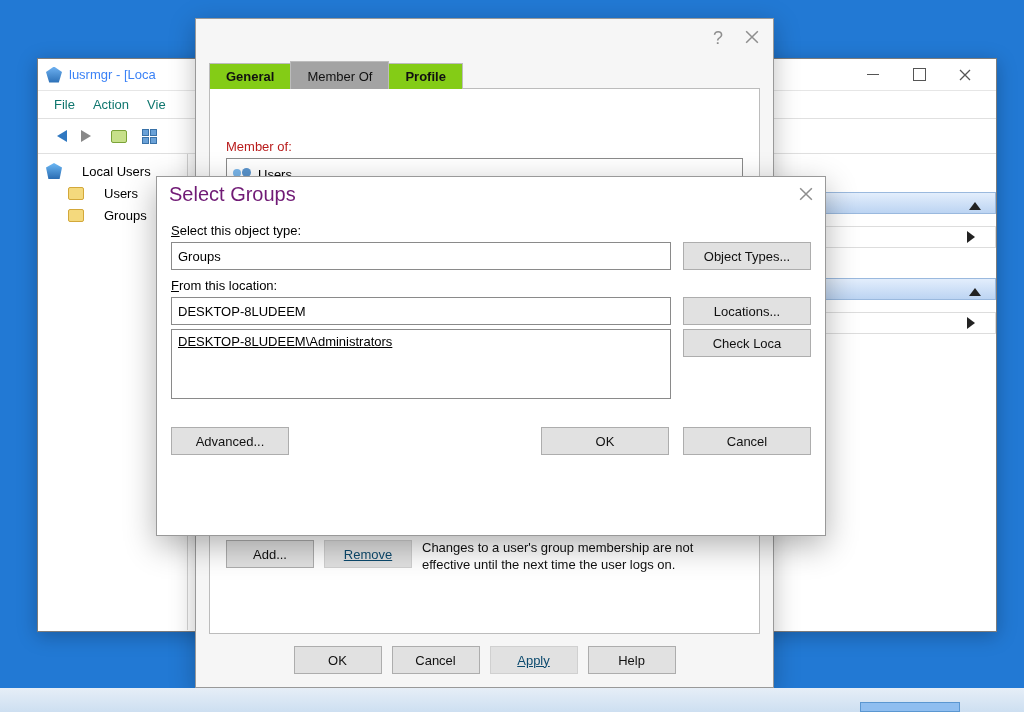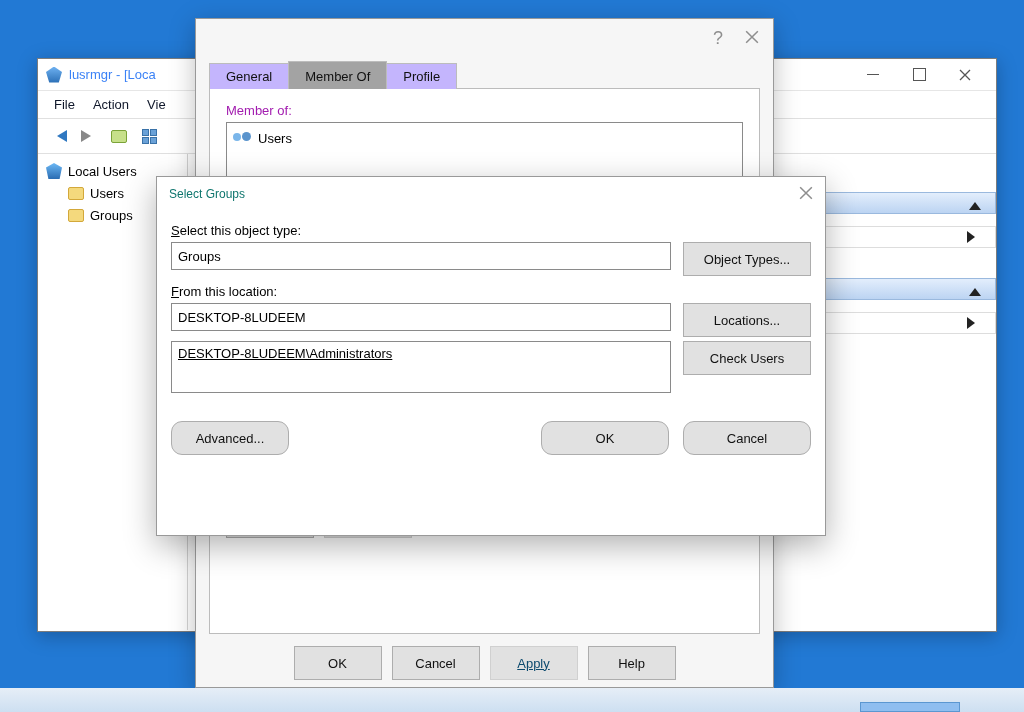--- a/index.html
+++ b/index.html
@@ -42,35 +42,35 @@
   .lusrmgr .winbtns { margin-left:auto; display:flex; }
   .winbtn {
     width: 46px; height: 30px; display:flex; align-items:center; justify-content:center;
     color:#555;
   }
   .winbtn.min::before { content:""; width:12px; border-top:1px solid #555; }
   .winbtn.max::before { content:""; width:11px; height:11px; border:1px solid #555; }
   .winbtn.close svg { width:12px; height:12px; stroke:#555; stroke-width:1.3; fill:none; }
 
   .menubar { display:flex; gap:6px; padding: 4px 10px; border-bottom:1px solid #e0e0e0; }
-  .menubar span { padding:2px 6px; color:#0f172a; }
+  .menubar span { padding:2px 6px; color:#0f766e; }
 
   .toolbar { display:flex; gap:4px; padding:4px 8px; border-bottom:1px solid #e0e0e0; align-items:center; }
   .tbtn { width:26px; height:26px; display:flex; align-items:center; justify-content:center; }
   .arrow-left { border:6px solid transparent; border-right:10px solid #2f78c1;}
   .arrow-right{ border:6px solid transparent; border-left:10px solid #888;}
   .folder-up { width:16px;height:13px;background:#c7e08a;border:1px solid #7ba338;border-radius:2px;}
   .grid-icon { display:grid; grid-template-columns:7px 7px; grid-template-rows:7px 7px; gap:1px;}
   .grid-icon div{background:#6aa1d7;border:1px solid #3a72a8;}
 
   .lusrmgr .body { display:flex; height: calc(100% - 32px - 29px - 35px); }
   .tree {
     width: 150px; border-right:1px solid #d6d6d6; padding:6px 4px 6px 6px;
   }
-  .tree-row { display:flex; align-items:center; height:22px; gap:6px; padding-left:2px;}
+  .tree-row { display:flex; align-items:center; height:22px; gap:20px; padding-left:2px;}
   .tree-row.child { padding-left:24px;}
   .shield { width:16px;height:16px; background:linear-gradient(#6cb8f5,#2a6cb2); clip-path:polygon(50% 0,100% 28%,85% 100%,15% 100%,0 28%);}
   .folder { width:16px;height:13px;background:#f4d97d;border:1px solid #d3a83a;border-radius:2px;}
   .right {
     flex:1; display:flex; flex-direction:column; padding:0;
   }
   .right .panel-strip {
     height:38px;
   }
   .right .action-arrow {
@@ -98,84 +98,85 @@
     height:39px; display:flex; align-items:center; padding:0 14px;
     color:#7a7a7a; font-size:17px;
   }
   .props .titlebar .spacer{margin-left:auto;display:flex;align-items:center;gap:22px;}
   .q-icon{font-size:18px;color:#8e8e8e;}
   .x-icon svg{width:14px;height:14px;stroke:#8e8e8e;stroke-width:1.3;fill:none;}
   .tabs {
     display:flex; padding:0 13px; align-items:flex-end; height:30px;
   }
   .tab {
-    padding:5px 16px 5px; background:#c4b5fd; border:1px solid #bcbcbc;
+    padding:5px 16px 5px; background:#84cc16; border:1px solid #bcbcbc;
     border-bottom:none; color:#111; position:relative; top:1px;
     margin-right:-1px;
+    font-weight:bold;
   }
   .tab.active { background:#a3a3a3; z-index:2; padding-top:7px; font-weight:400;}
   .tabpage {
     background:#fff; border:1px solid #bcbcbc; margin:0 13px 0 13px; height:546px;
     padding:14px 16px;
   }
-  .tabpage .label{ color:#a21caf; margin-bottom:4px;}
+  .tabpage .label{ color:#b91c1c; margin-bottom:4px;margin-top:36px;}
   .memberlist {
     border:1px solid #8a8a8a; height:370px; background:#fff; padding:4px 6px;
   }
   .memberlist .item{ display:flex; align-items:center; gap:7px; height:22px;}
   .group-icon{
     width:18px;height:16px;position:relative;
   }
   .group-icon::before{content:"";position:absolute;left:0;top:3px;width:8px;height:8px;border-radius:50%;background:#7ab6ea;}
   .group-icon::after{content:"";position:absolute;right:0;top:2px;width:9px;height:9px;border-radius:50%;background:#5a94cd;}
 
   .btnrow{ display:flex; gap:10px; margin-top:12px; align-items:flex-start;}
   .btn {
     min-width:88px; height:28px; background:#e1e1e1; border:1px solid #adadad;
     display:inline-flex; align-items:center; justify-content:center;
-    color:#111; padding:16px 12px;
+    color:#111; padding:4px 12px;
   }
   .btn.disabled{ color:#0c4a6e; border-color:#d0d0d0;text-decoration:underline;}
 
   .note { font-size:13px; color:#111; line-height:1.3; max-width:290px;}
   .props .bottombar {
     display:flex; gap:10px; justify-content:center; padding:12px 13px 0;
   }
 
   
   .sel {
     position:absolute; left:156px; top:176px; width:670px; height:360px;
     background:#fff; border:1px solid #999;
     box-shadow:0 10px 30px rgba(0,0,0,.3);
   }
   .sel .titlebar{
     height:34px; display:flex; align-items:center; padding:8px 12px;
-    color:#0f766e; font-size:12px;
+    color:#701a75; font-size:20px;
   }
   .sel .titlebar .spacer{margin-left:auto;}
   .sel .body{ padding:4px 14px 14px;}
   .sel .lbl{ margin-top:8px;}
   .sel .lbl .u{ text-decoration:underline;}
   .sel .lbl a{ color:#1a5bbf; text-decoration:underline;}
   .field-row{ display:flex; gap:12px; margin-top:4px;}
   .textfield{
     flex:1; height:28px; border:1px solid #8a8a8a; background:#fff;
     padding:3px 6px; display:flex; align-items:center;
   }
   .textarea{
-    flex:1; height:52px; border:1px solid #8a8a8a; background:#fff;
+    flex:1; height:70px; border:1px solid #8a8a8a; background:#fff;
     padding:4px 6px;
   }
   .textarea .val{ text-decoration:underline;}
   .sel .btn{ min-width:128px;}
   .sel .bottom{
     display:flex; justify-content:space-between; margin-top:28px;
   }
   .sel .bottom .right-side{display:flex;gap:14px;}
-  .sel-btn{ min-width:100px;border-radius:11px;}
+  .sel-btn{ min-width:100px;}
 
   
   .taskbar {
     position:absolute; left:0; right:0; bottom:0; height:24px;
     background:linear-gradient(#e6eef7,#cddff1);
   }
   .task-active{
     position:absolute; bottom:0; left:860px; width:100px; height:10px;
     background:#8fbef0; border:1px solid #5b97d1;
   }
@@ -315,21 +316,21 @@
         <span>DESKTOP-8LUDEEM</span>
       </div>
       <div class="btn" style="min-width:128px;">Locations...</div>
     </div>
 
     <div class="field-row">
       <div class="textarea">
         <span class="val">DESKTOP-8LUDEEM\Administrators</span>
       </div>
       <div style="display:flex;flex-direction:column;">
-        <div class="btn" style="min-width:128px;">Check Users</div>
+        <div class="btn" style="min-width:128px;">Check Loca</div>
       </div>
     </div>
 
     <div class="bottom">
       <div class="btn sel-btn" style="min-width:118px;">Advanced...</div>
       <div class="right-side">
         <div class="btn sel-btn">OK</div>
         <div class="btn sel-btn">Cancel</div>
       </div>
     </div>

